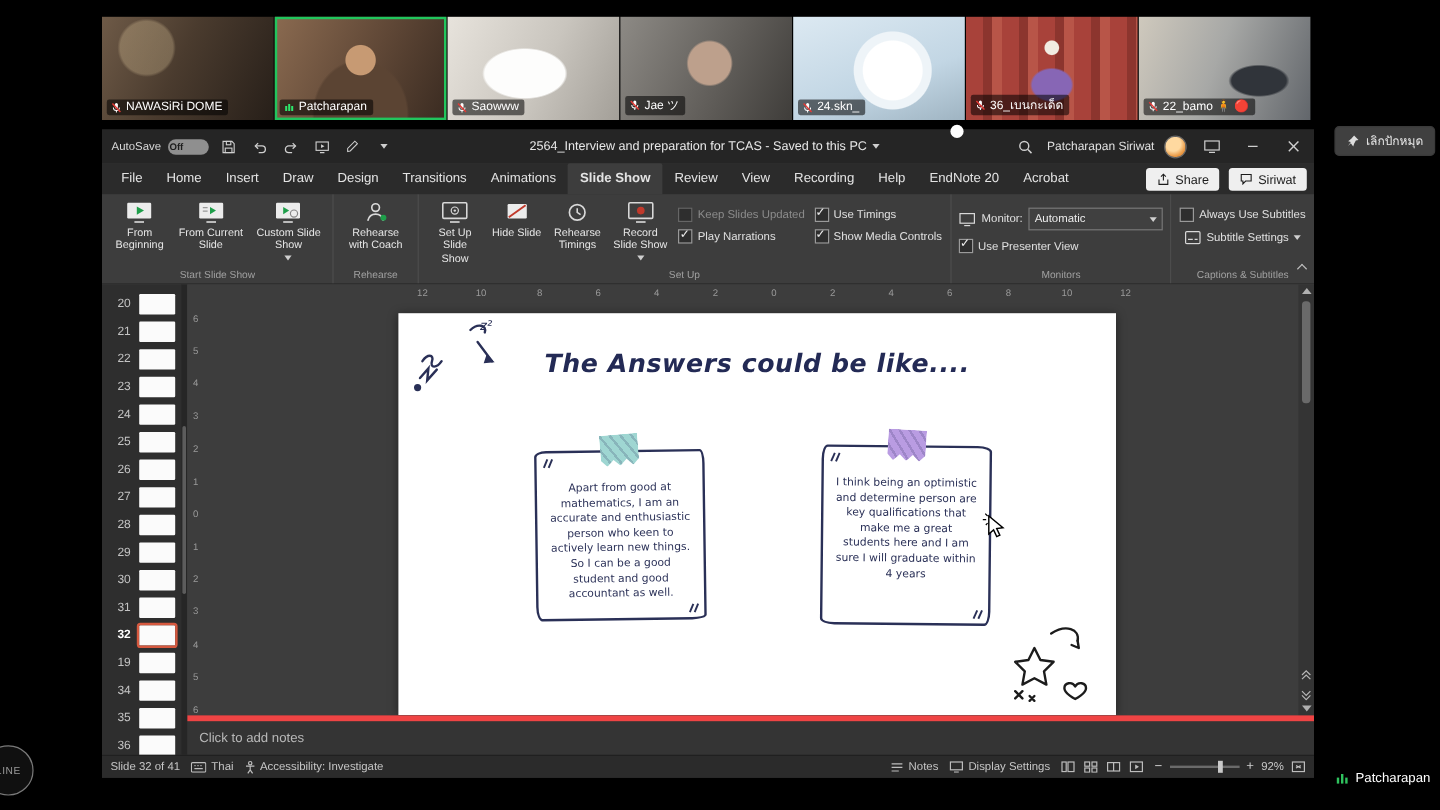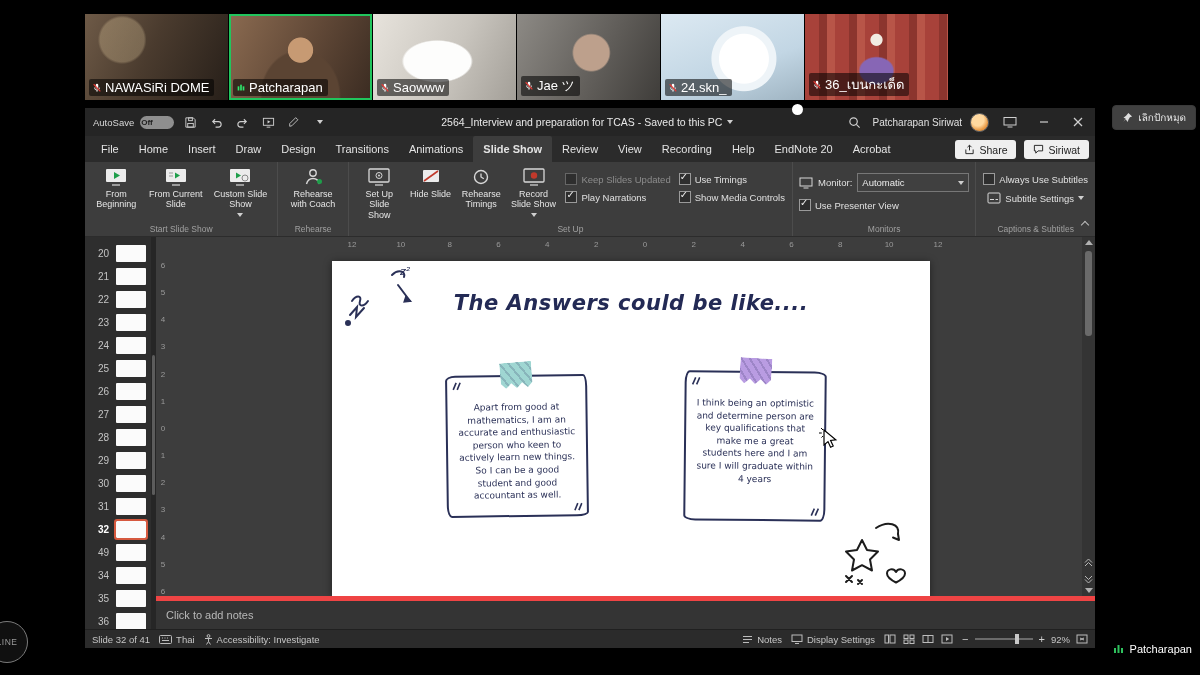--- a/index.html
+++ b/index.html
@@ -13,21 +13,21 @@
   .tile.active{outline:2px solid #21c55d;outline-offset:-2px;}
   .scene-room{background:radial-gradient(circle at 26% 30%,rgba(255,230,180,.25) 0 18%,transparent 20%),linear-gradient(115deg,#6e5a47 0%,#4a3b2e 45%,#271f19 100%);}
   .scene-speaker{background:radial-gradient(circle at 50% 42%,#c79a73 0 14%,transparent 15%),radial-gradient(ellipse at 50% 95%,#5b4433 0 38%,transparent 40%),linear-gradient(115deg,#8a6a50 0%,#5f4736 55%,#3a2b21 100%);}
   .scene-cat{background:radial-gradient(ellipse at 45% 55%,#fdfdfc 0 30%,transparent 32%),linear-gradient(115deg,#e7e3dc 0%,#c9c5be 55%,#a39f98 100%);}
   .scene-peace{background:radial-gradient(circle at 52% 45%,#bda08c 0 20%,transparent 22%),linear-gradient(115deg,#8d8a85 0%,#5f5c58 60%,#3f3d3a 100%);}
   .scene-rabbit{background:radial-gradient(circle at 58% 52%,#ffffff 0 26%,#eef4f8 27% 34%,transparent 35%),linear-gradient(160deg,#dce9f2 0%,#c2d6e4 60%,#9fb4c2 100%);}
   .scene-trees{background:radial-gradient(circle at 50% 30%,#f1ece2 0 6%,transparent 7%),radial-gradient(ellipse at 50% 66%,#8766b5 0 16%,transparent 18%),repeating-linear-gradient(90deg,#a8423a 0 14px,#8c352e 14px 22px,#b85548 22px 30px);}
   .scene-street{background:radial-gradient(ellipse at 70% 62%,#30343a 0 16%,transparent 18%),linear-gradient(110deg,#cfc9bd 0%,#a7a8a6 45%,#62666b 100%);}
   .name-tag{position:absolute;left:4px;bottom:4px;display:flex;align-items:center;gap:3px;
             background:rgba(0,0,0,.55);border-radius:2px;padding:1px 5px 1px 3px;
-            font-size:13px;color:#fff;max-width:132px;white-space:nowrap;overflow:hidden;}
+            font-size:10px;color:#fff;max-width:132px;white-space:nowrap;overflow:hidden;}
   .tile .icon-live{display:none;}
   .tile.active .icon-live{display:block;}
 
   .unpin{position:absolute;right:4px;top:105px;display:flex;align-items:center;gap:5px;
          background:#404040;border:1px solid #3a3a3a;border-radius:4px;color:#e8e8e8;
          font-size:10px;padding:4px 9px;cursor:pointer;}
 
   
   .ppt{position:absolute;left:85px;top:108px;width:1010px;height:540px;background:#3d3d3d;
        display:flex;flex-direction:column;}
@@ -228,20 +228,34 @@
             <path d="M3 5.5a3 3 0 0 0 6 0" fill="none" stroke="#fff" stroke-width="1"></path>
             <line x1="6" y1="8.5" x2="6" y2="10.5" stroke="#fff" stroke-width="1"></line>
             <line x1="2" y1="1.5" x2="10" y2="10" stroke="#e53935" stroke-width="1.4"></line>
           </svg>
         </span>
 
         <span>36_เบนกะเด็ด</span>
       </div>
     </div>
 
+    <div class="tile scene-street">
+      <div class="name-tag">
+        <span class="icon-mic">
+          <svg viewBox="0 0 12 12" width="10" height="10">
+            <rect x="4.5" y="1" width="3" height="5.5" rx="1.5" fill="#fff"></rect>
+            <path d="M3 5.5a3 3 0 0 0 6 0" fill="none" stroke="#fff" stroke-width="1"></path>
+            <line x1="6" y1="8.5" x2="6" y2="10.5" stroke="#fff" stroke-width="1"></line>
+            <line x1="2" y1="1.5" x2="10" y2="10" stroke="#e53935" stroke-width="1.4"></line>
+          </svg>
+        </span>
+
+        <span>22_bamo 🧍 🔴</span>
+      </div>
+    </div>
   </div>
 
 <div class="unpin">
   <span>
     <svg viewBox="0 0 12 12" width="11" height="11">
         <path d="M7 1l4 4-2.4.6L7 8.4 6.2 11 4 8 1.5 10.5 4 7 1.6 6.2 4.4 4z" fill="#ddd"></path>
       </svg>
   </span>
   <span>เลิกปักหมุด</span>
 </div>
@@ -608,21 +622,21 @@
           <span class="num">31</span>
           <span class="mini"></span>
         </div>
 
         <div class="thumbrow current">
           <span class="num">32</span>
           <span class="mini"></span>
         </div>
 
         <div class="thumbrow">
-          <span class="num">49</span>
+          <span class="num">19</span>
           <span class="mini"></span>
         </div>
 
         <div class="thumbrow">
           <span class="num">34</span>
           <span class="mini"></span>
         </div>
 
         <div class="thumbrow">
           <span class="num">35</span>

